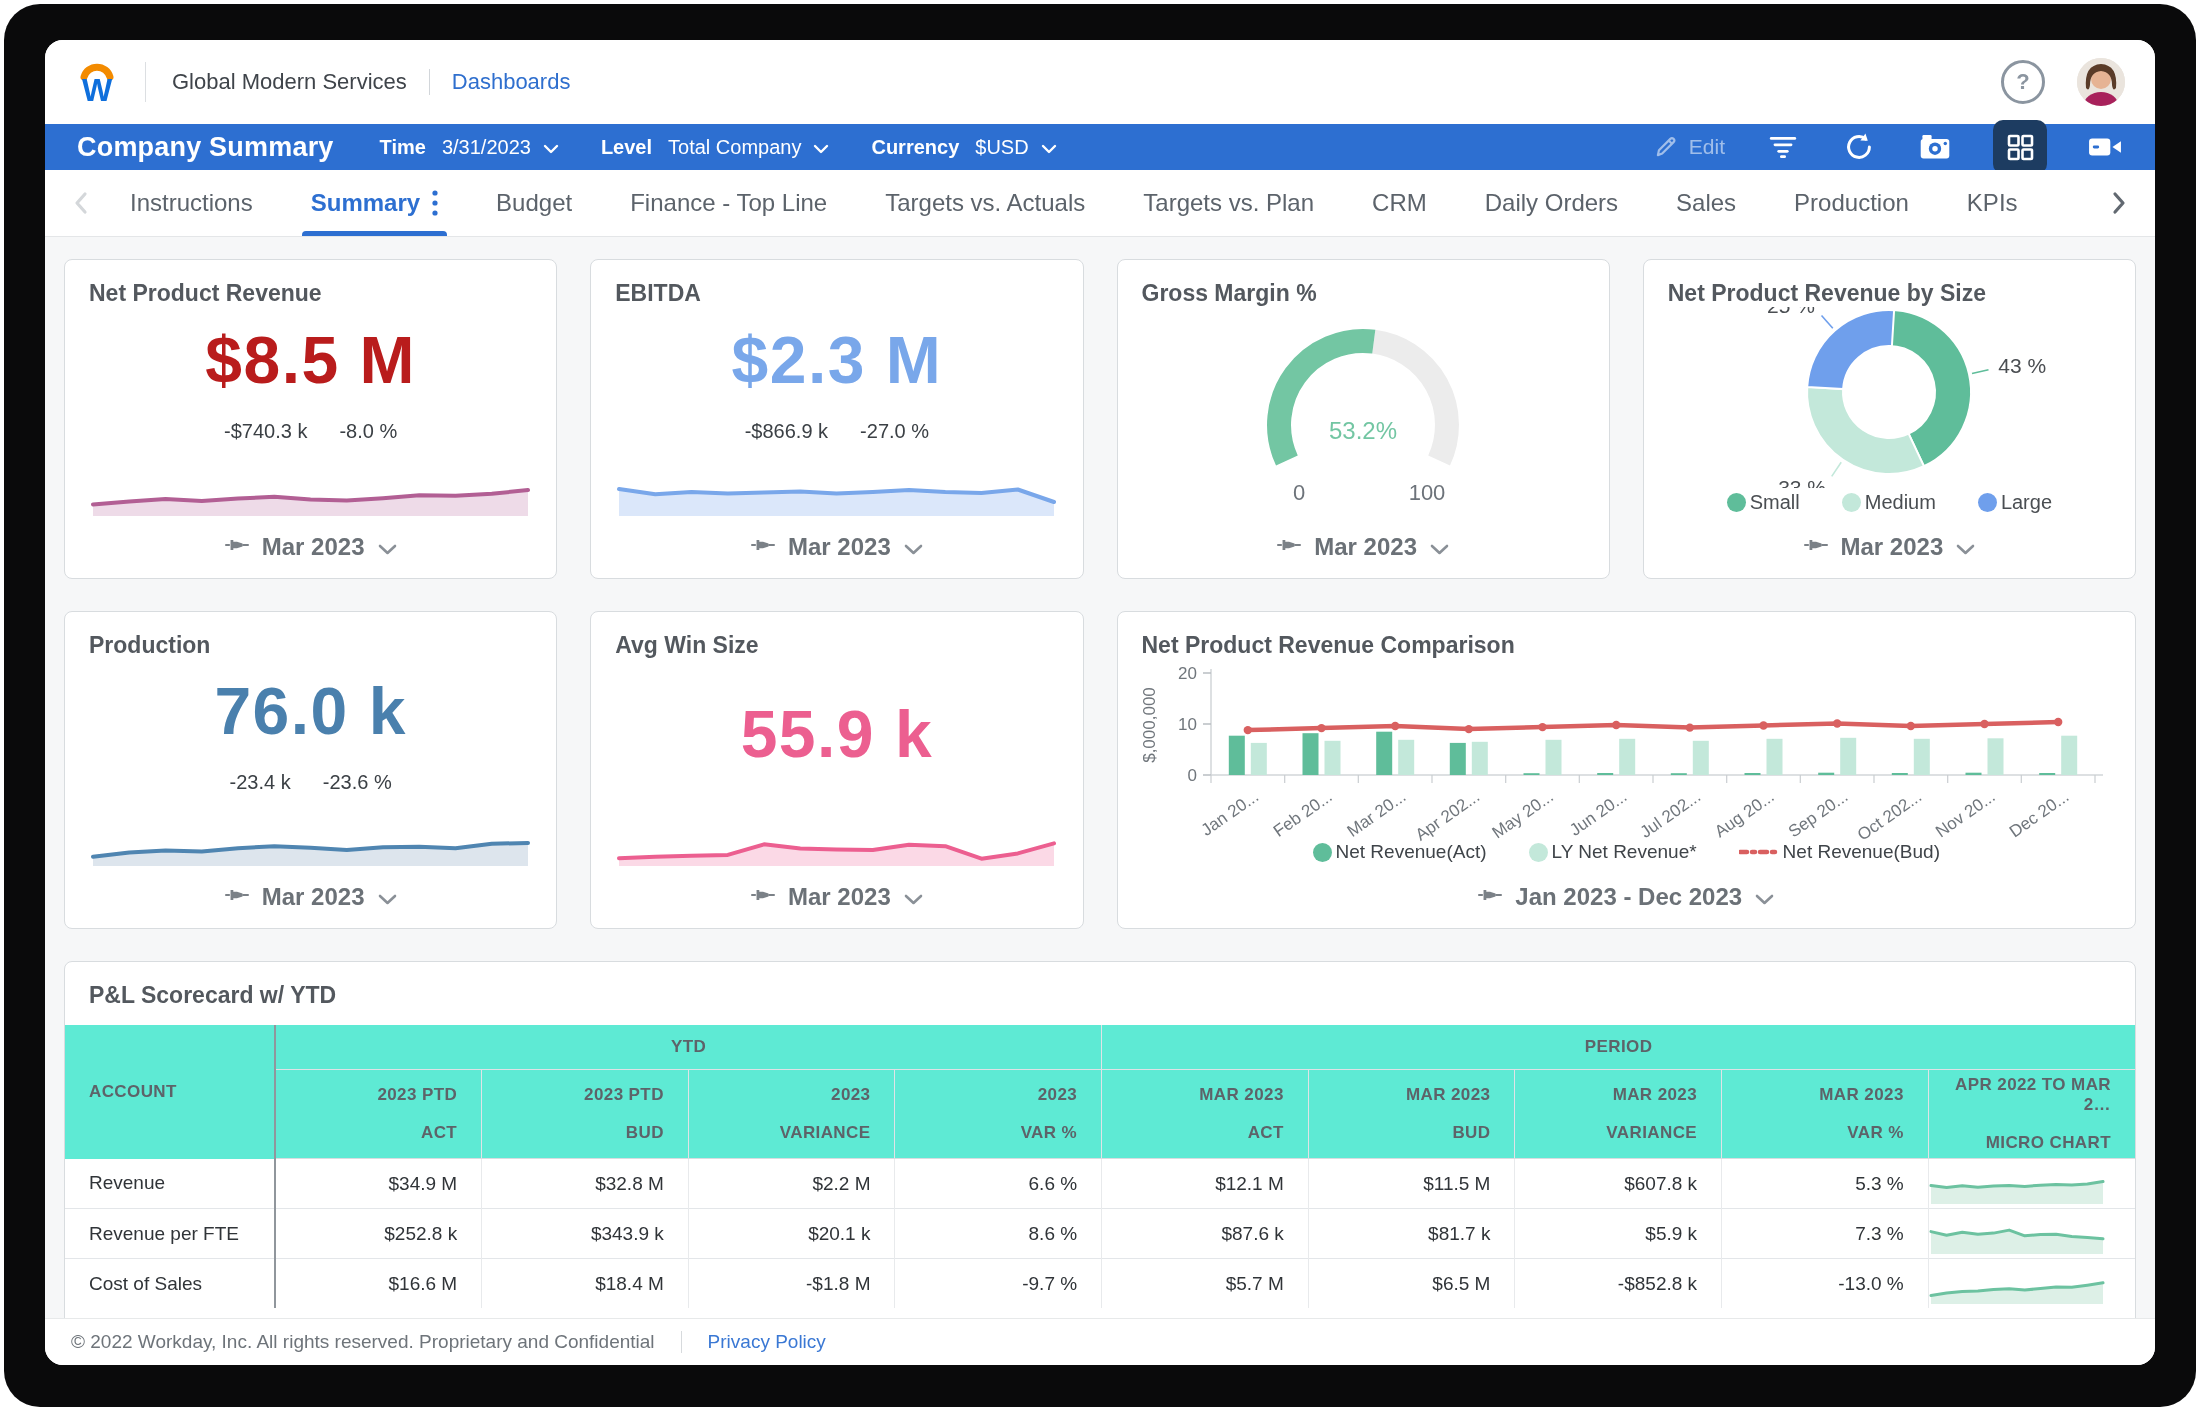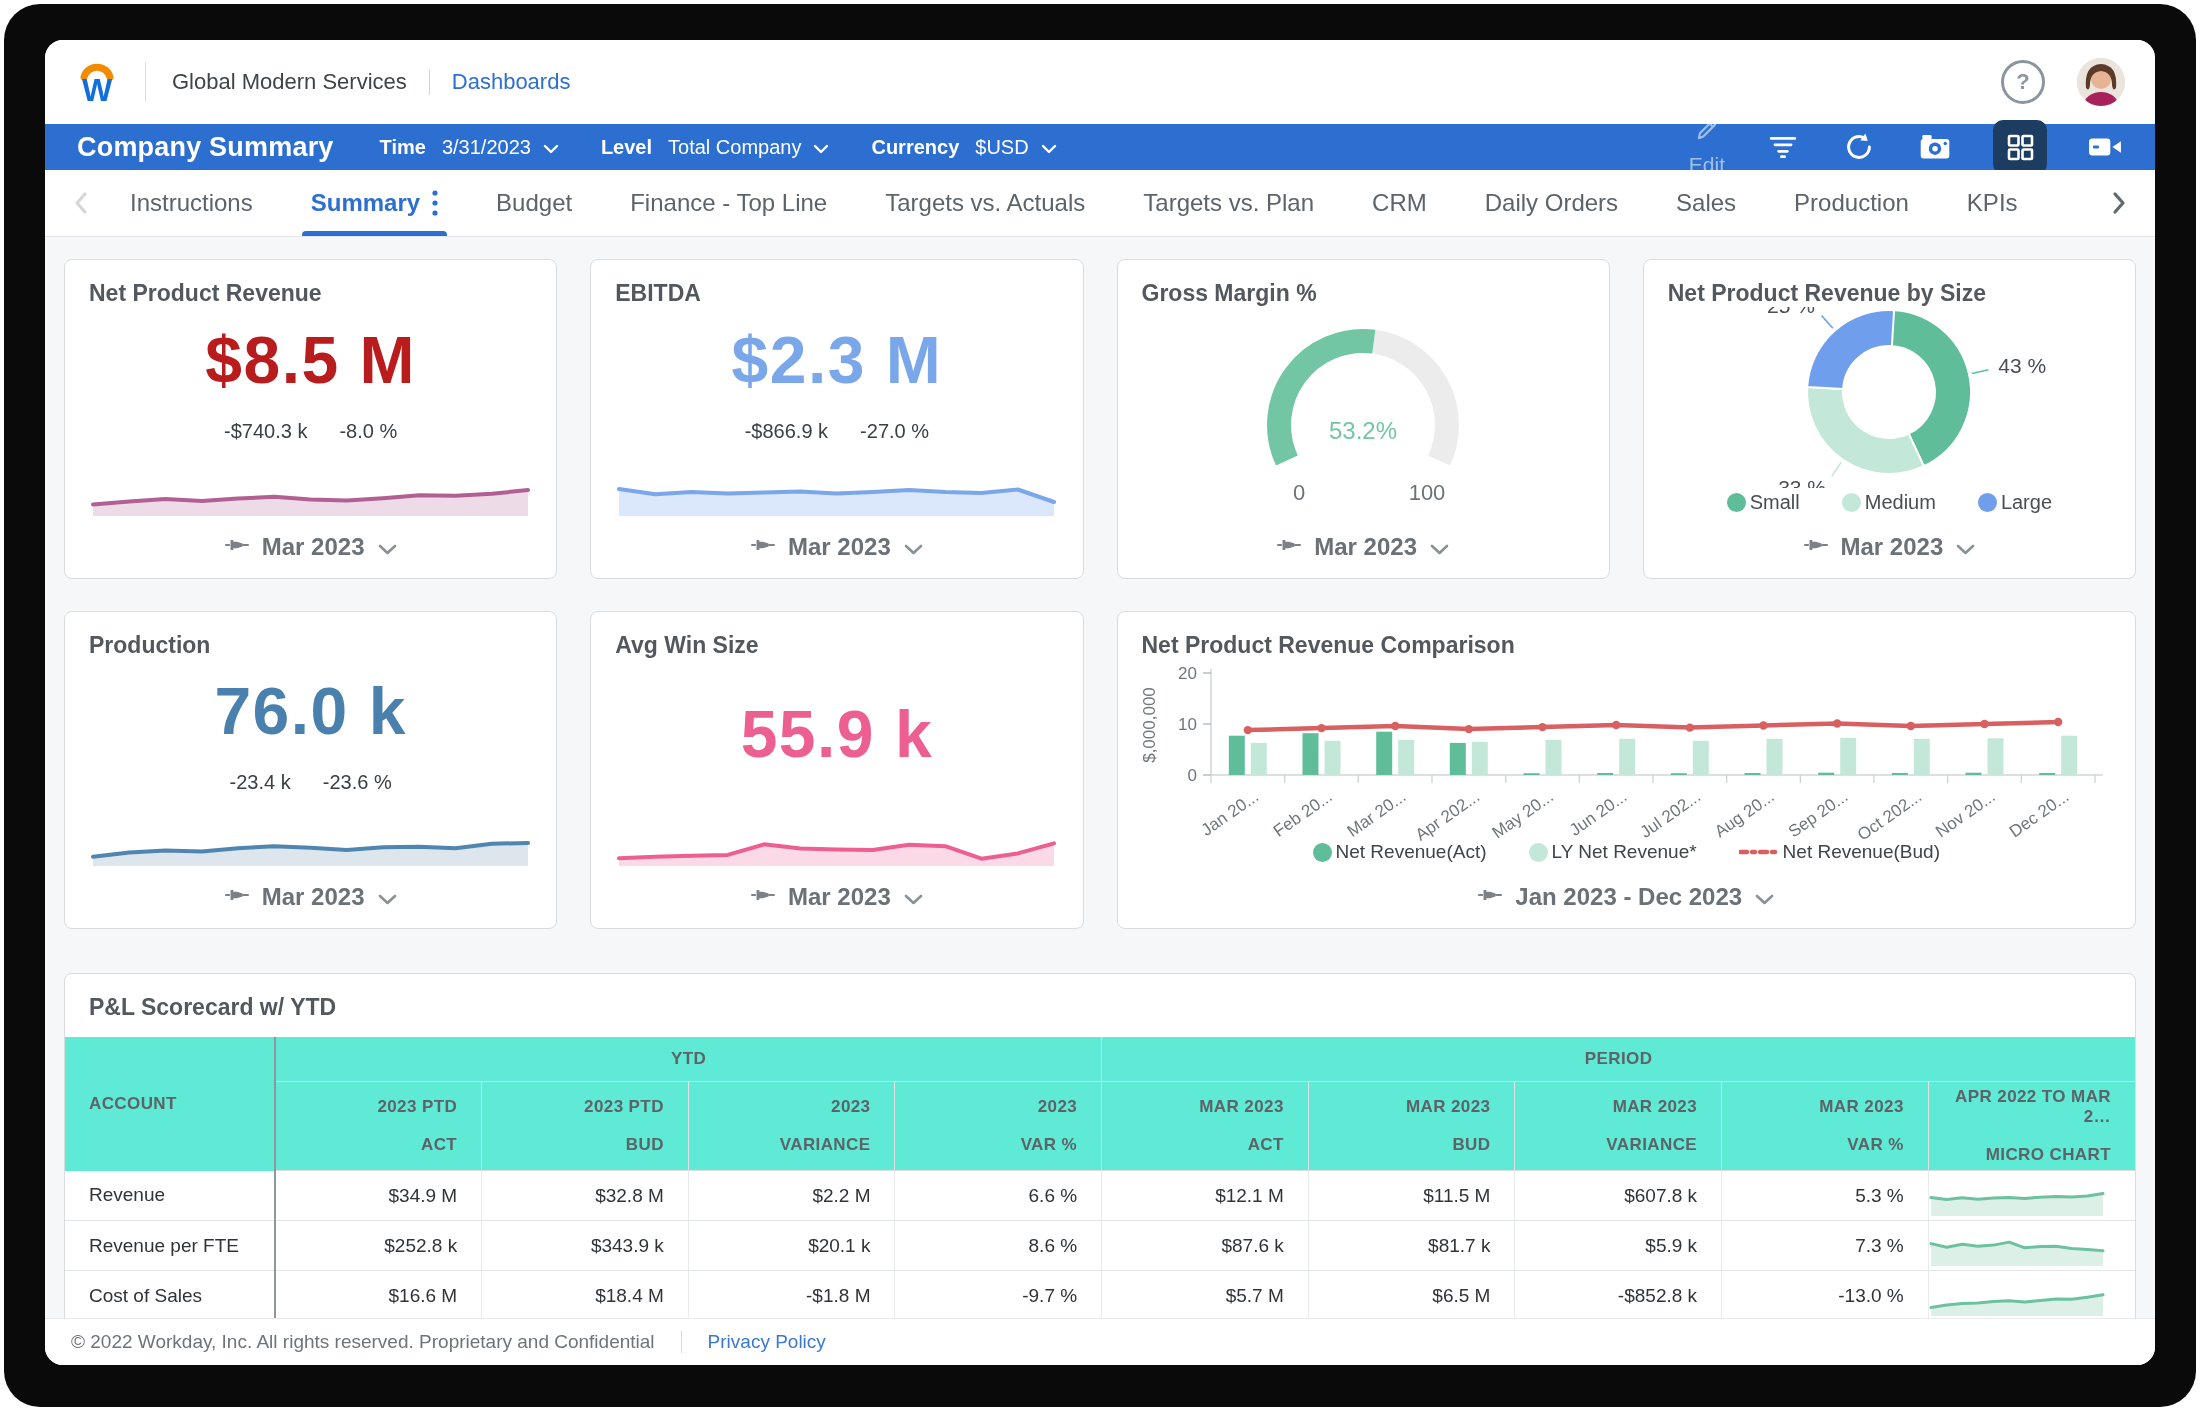--- a/index.html
+++ b/index.html
@@ -18,21 +18,21 @@
   .help{width:38px;height:38px;border:3px solid #8b95a0;border-radius:50%;color:#8b95a0;font-size:22px;font-weight:bold;display:flex;align-items:center;justify-content:center;cursor:pointer;}
   .avatar{width:48px;height:48px;border-radius:50%;overflow:hidden;cursor:pointer;background:#e9e4de;}
 
   
   .bluebar{height:46px;background:#2d6fd1;display:flex;align-items:center;padding:0 32px;color:#fff;flex:0 0 auto;}
   .bb-title{font-size:27px;font-weight:bold;margin-right:46px;letter-spacing:.2px;}
   .ctl{display:flex;align-items:center;margin-right:42px;cursor:pointer;}
   .ctl-label{font-weight:bold;font-size:20px;margin-right:16px;}
   .ctl-value{font-size:20px;display:flex;align-items:center;gap:12px;}
   .bluebar-right{margin-left:auto;display:flex;align-items:center;gap:40px;}
-  .edit-btn{display:flex;align-items:center;gap:10px;font-size:21px;color:rgba(255,255,255,.55);cursor:default;flex-direction:column;}
+  .edit-btn{display:flex;align-items:center;gap:10px;font-size:21px;color:rgba(255,255,255,.55);cursor:default;}
   .icon-btn{display:flex;align-items:center;justify-content:center;width:36px;height:36px;cursor:pointer;}
   .icon-btn.active{width:54px;height:54px;background:#1d3c61;border-radius:10px;}
 
   
   .tabbar{height:66px;background:#fff;border-bottom:1px solid #e4e6e8;display:flex;align-items:center;padding:0 16px;flex:0 0 auto;}
   .tab-chev{width:40px;height:100%;display:flex;align-items:center;justify-content:center;cursor:pointer;flex:0 0 auto;}
   #tabs{flex:1;display:flex;height:100%;}
   .tab{position:relative;height:100%;display:flex;align-items:center;padding:0 29px;font-size:24px;color:#5c636b;cursor:pointer;white-space:nowrap;}
   .tab.active{color:#2d6fd1;font-weight:bold;}
   .tab .kebab{margin-left:12px;display:flex;}
@@ -48,21 +48,21 @@
   .kpi-delta{font-size:20px;color:#3b4045;display:flex;gap:32px;}
   .spark{height:58px;margin:0 26px;flex:0 0 auto;}
   .card-period{height:62px;display:flex;align-items:center;justify-content:center;gap:13px;flex:0 0 auto;font-size:24px;font-weight:bold;color:#6b7177;cursor:pointer;}
   .chart-body{flex:1;display:flex;align-items:center;justify-content:center;min-height:0;overflow:hidden;}
   .legend{display:flex;justify-content:center;align-items:center;gap:42px;font-size:20px;color:#4a4e52;flex:0 0 auto;height:28px;}
   .legend-item{display:flex;align-items:center;gap:4px;}
   .legend-dot{width:19px;height:19px;border-radius:50%;flex:0 0 auto;}
   .comp-body{flex:1;display:flex;justify-content:center;align-items:flex-start;min-height:0;padding-top:4px;}
 
   
-  .table-card{grid-column:1/-1;margin-top:12px;}
+  .table-card{grid-column:1/-1;}
   .table-wrap{flex:1;overflow:hidden;}
   table{width:100%;border-collapse:collapse;table-layout:fixed;}
   thead th{background:#5eead4;color:#5d6369;font-weight:bold;font-size:17px;letter-spacing:.4px;}
   tr.group-row th.grp{height:42px;border-bottom:1px solid #dfe2e5;border-left:1px solid #e0e3e6;text-align:center;}
   th.acct{text-align:left;padding-left:24px;border-right:2px solid #90969c;font-size:17px;}
   tr.col-row th{height:86px;text-align:right;padding-right:24px;vertical-align:middle;border-left:1px solid #e0e3e6;border-bottom:1px solid #d9dce0;}
   tr.col-row th .l1{margin-bottom:18px;}
   tbody td{height:45px;border-top:1px solid #e3e6e9;border-left:1px solid #e8eaec;font-size:19px;color:#303438;text-align:right;padding-right:24px;background:#fff;}
   tbody tr:first-child td{border-top:none;}
   tbody td.acct{text-align:left;padding-left:24px;border-left:none;border-right:2px solid #90969c;}

